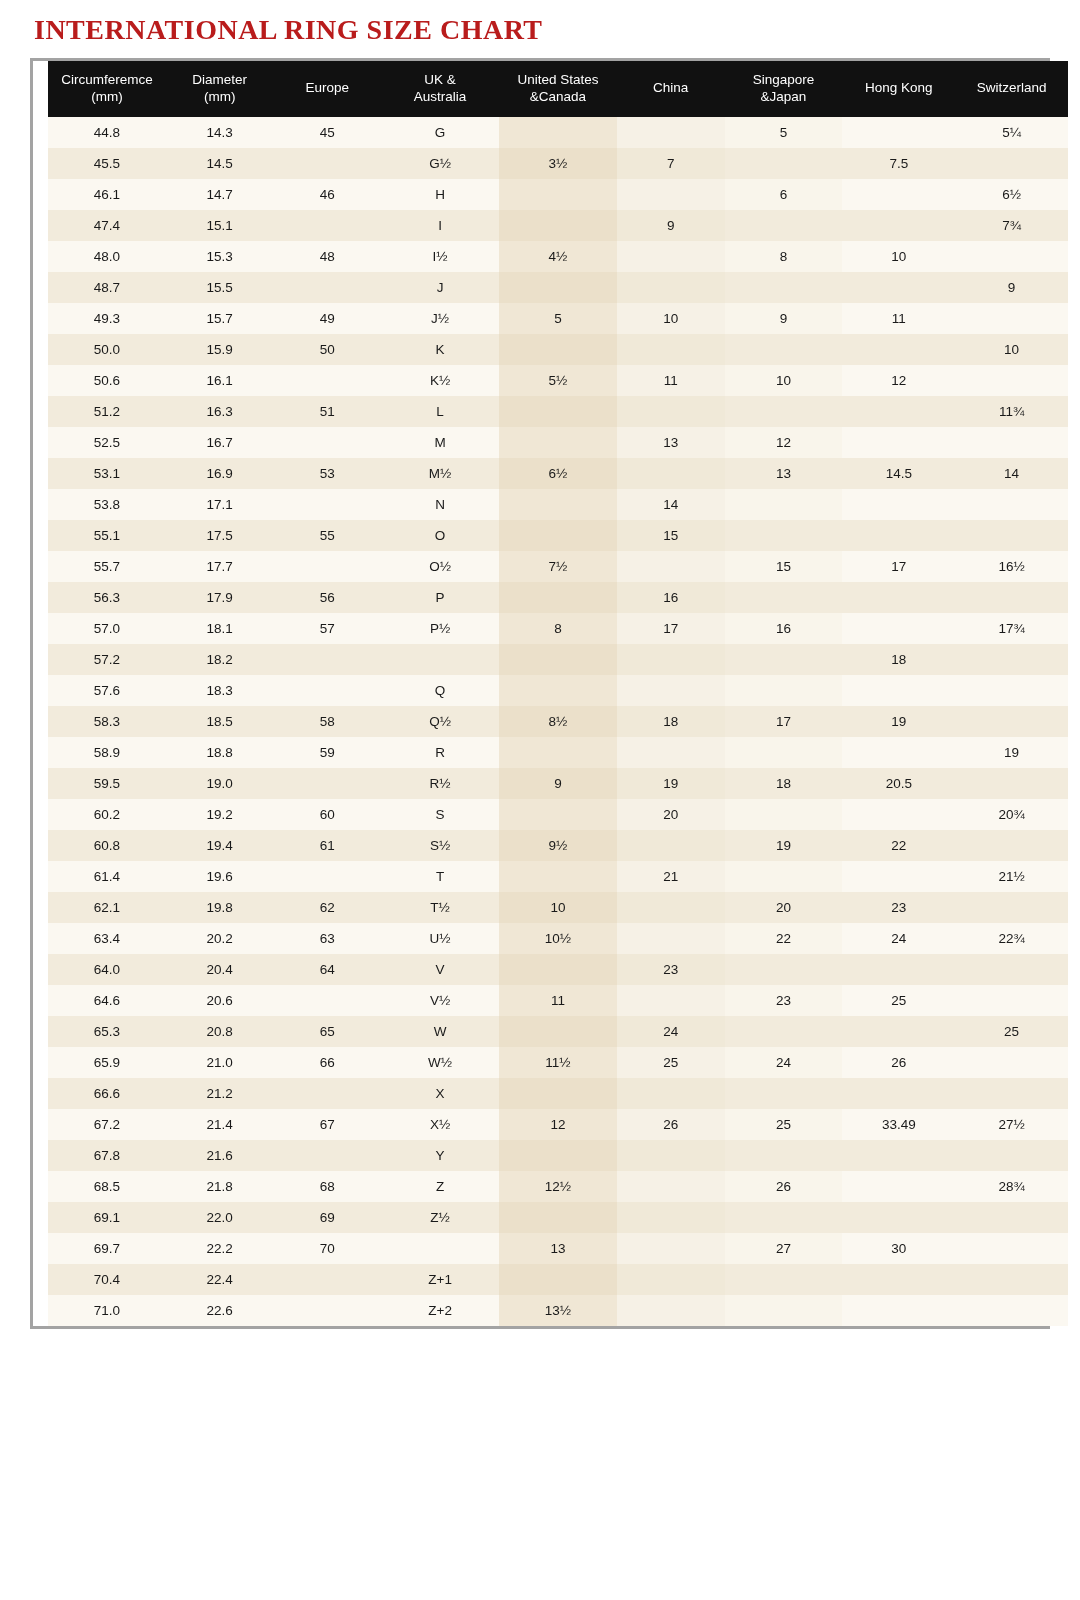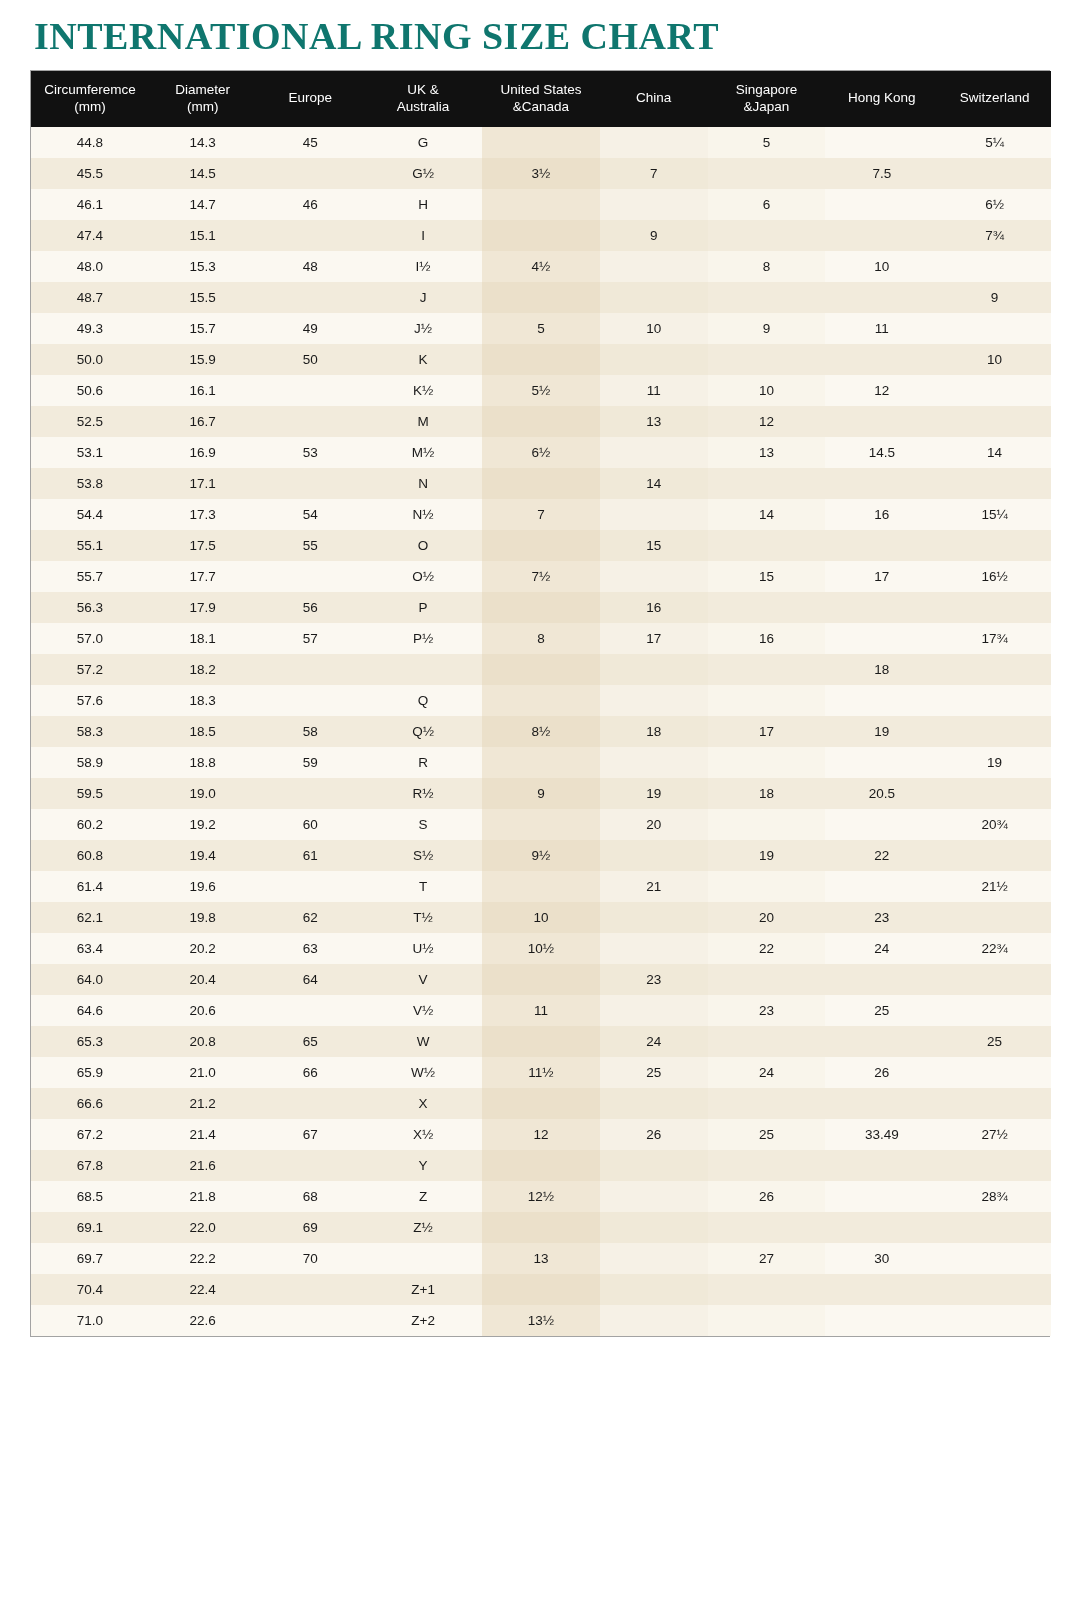--- a/index.html
+++ b/index.html
@@ -17,23 +17,23 @@
   .page {
     width: 1080px;
     height: 1600px;
     box-sizing: border-box;
     padding: 14px 30px 10px 30px;
     background: #ffffff;
   }
   .chart-title {
     font-family: "Liberation Serif", serif;
     font-weight: bold;
-    font-size: 38px;
+    font-size: 28px;
     letter-spacing: 0.5px;
-    color: #0f766e;
+    color: #b91c1c;
     margin: 0 0 12px 4px;
   }
   table.size-chart {
     width: 1020px;
     border-collapse: collapse;
     table-layout: fixed;
     font-size: 13px;
   }
   table.size-chart thead th {
     background: #111111;
@@ -59,21 +59,22 @@
   tbody tr:nth-child(odd)  { background: #fbf8f1; }
   tbody tr:nth-child(even) { background: #f2ebdc; }
 
   
   tbody td.c0, tbody td.c1 { }
   tbody td.c4 { background: rgba(226, 211, 180, 0.45); }
   tbody td.c5 { background: rgba(238, 229, 208, 0.35); }
   tbody td.c6 { background: rgba(243, 236, 221, 0.25); }
 
   .chart-wrap {
-    border: 1px solid #a3a3a3;
+    border: 3px solid #a3a3a3;
+    padding-left: 15px;
   }
   .col-circ { width: 11.5%; }
   .col-diam { width: 10.5%; }
   .col-eu   { width: 10.5%; }
   .col-uk   { width: 11.5%; }
   .col-us   { width: 11.5%; }
   .col-cn   { width: 10.5%; }
   .col-sg   { width: 11.5%; }
   .col-hk   { width: 11%; }
   .col-ch   { width: 11%; }
@@ -204,20 +205,31 @@
             <td class="c1">16.1</td>
             <td class="c2"></td>
             <td class="c3">K½</td>
             <td class="c4">5½</td>
             <td class="c5">11</td>
             <td class="c6">10</td>
             <td class="c7">12</td>
             <td class="c8"></td>
           </tr>
           <tr>
+            <td class="c0">51.2</td>
+            <td class="c1">16.3</td>
+            <td class="c2">51</td>
+            <td class="c3">L</td>
+            <td class="c4"></td>
+            <td class="c5"></td>
+            <td class="c6"></td>
+            <td class="c7"></td>
+            <td class="c8">11¾</td>
+          </tr>
+          <tr>
             <td class="c0">52.5</td>
             <td class="c1">16.7</td>
             <td class="c2"></td>
             <td class="c3">M</td>
             <td class="c4"></td>
             <td class="c5">13</td>
             <td class="c6">12</td>
             <td class="c7"></td>
             <td class="c8"></td>
           </tr>
@@ -235,31 +247,20 @@
           <tr>
             <td class="c0">53.8</td>
             <td class="c1">17.1</td>
             <td class="c2"></td>
             <td class="c3">N</td>
             <td class="c4"></td>
             <td class="c5">14</td>
             <td class="c6"></td>
             <td class="c7"></td>
             <td class="c8"></td>
-          </tr>
-          <tr>
-            <td class="c0">54.4</td>
-            <td class="c1">17.3</td>
-            <td class="c2">54</td>
-            <td class="c3">N½</td>
-            <td class="c4">7</td>
-            <td class="c5"></td>
-            <td class="c6">14</td>
-            <td class="c7">16</td>
-            <td class="c8">15¼</td>
           </tr>
           <tr>
             <td class="c0">55.1</td>
             <td class="c1">17.5</td>
             <td class="c2">55</td>
             <td class="c3">O</td>
             <td class="c4"></td>
             <td class="c5">15</td>
             <td class="c6"></td>
             <td class="c7"></td>

